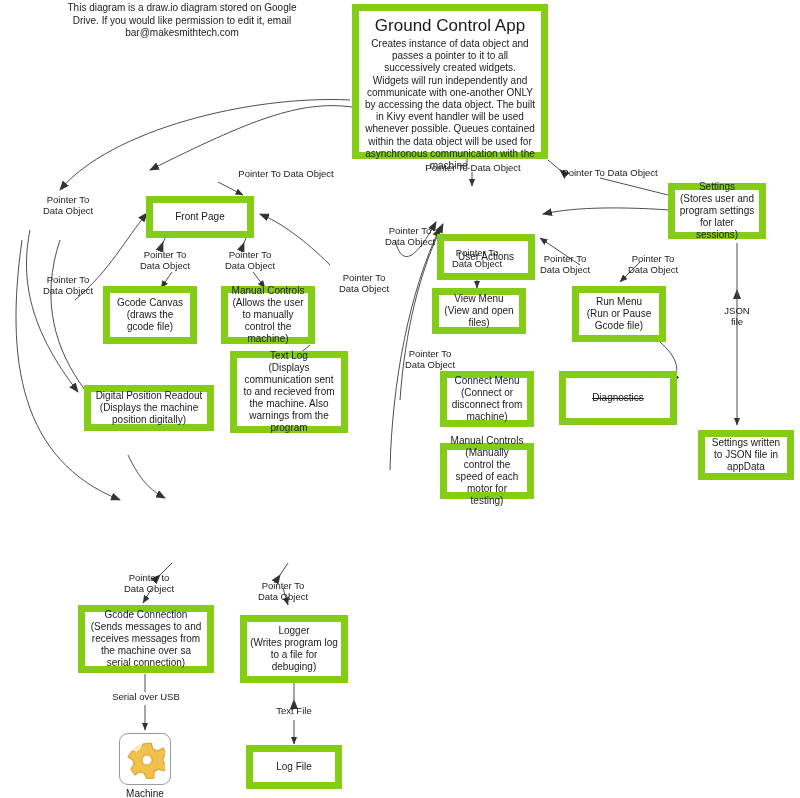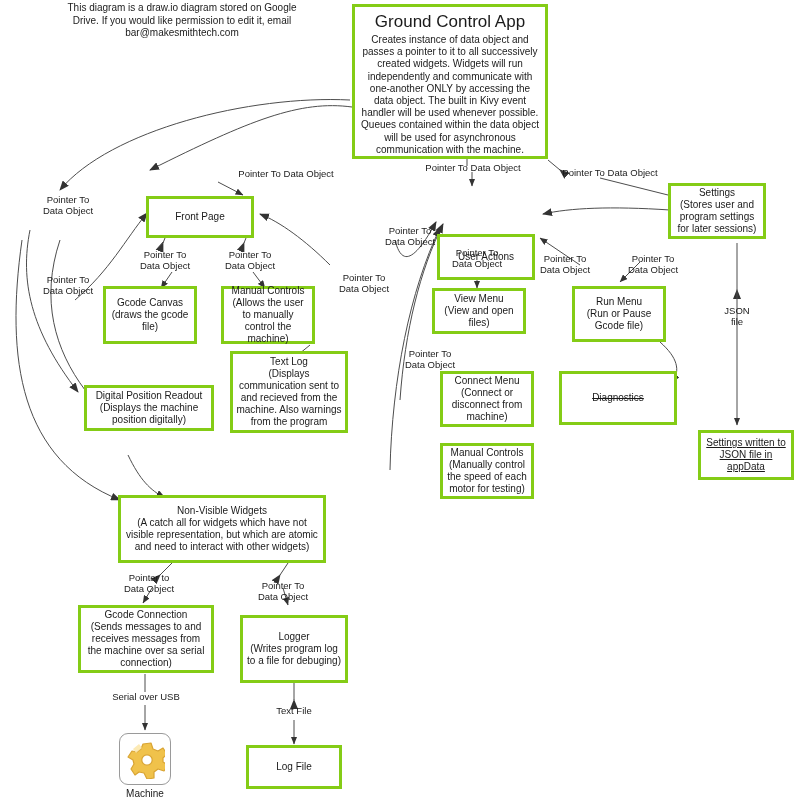--- a/index.html
+++ b/index.html
@@ -21,21 +21,21 @@
   svg.edges {
     position: absolute;
     left: 0; top: 0;
     width: 800px;
     height: 798px;
     pointer-events: none;
   }
   .node {
     position: absolute;
     box-sizing: border-box;
-    border: 3px solid #84cc16;
+    border: 7px solid #84cc16;
     background: #ffffff;
     display: flex;
     flex-direction: column;
     align-items: center;
     justify-content: center;
     text-align: center;
     font-size: 10px;
     line-height: 12px;
     padding: 2px 3px;
   }
@@ -234,28 +234,24 @@
   <div class="node" style="left:440px; top:443px; width:94px; height:56px;">
     <span class="ttl">Manual Controls</span>
     <span class="body">(Manually control the speed of each motor for testing)</span>
   </div>
 
   <div class="node" style="left:668px; top:183px; width:98px; height:56px;">
     <span class="ttl">Settings</span>
     <span class="body">(Stores user and program settings for later sessions)</span>
   </div>
 
-  <div class="node" style="left:698px; top:430px; width:96px; height:50px;text-decoration:underline;">
+  <div class="node" style="left:698px; top:430px; width:96px; height:50px;">
     <span class="ttl">Settings written to JSON file in appData</span>
   </div>
 
-  <div class="node" style="left:118px; top:495px; width:208px; height:68px;">
-    <span class="ttl">Non-Visible Widgets</span>
-    <span class="body">(A catch all for widgets which have not visible representation, but which are atomic and need to interact with other widgets)</span>
-  </div>
 
   <div class="node" style="left:78px; top:605px; width:136px; height:68px;">
     <span class="ttl">Gcode Connection</span>
     <span class="body">(Sends messages to and receives messages from the machine over sa serial connection)</span>
   </div>
 
   <div class="node" style="left:240px; top:615px; width:108px; height:68px;">
     <span class="ttl">Logger</span>
     <span class="body">(Writes program log to a file for debuging)</span>
   </div>

